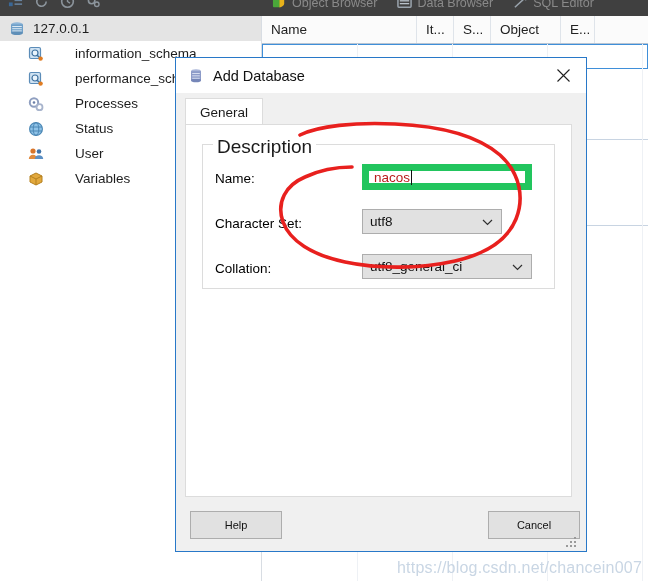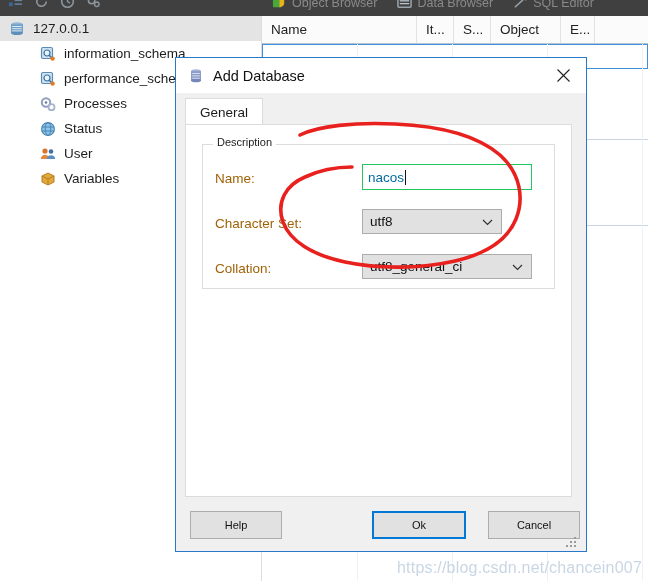--- a/index.html
+++ b/index.html
@@ -73,21 +73,21 @@
     align-items: center;
     padding-left: 10px;
     white-space: nowrap;
     font-size: 13.5px;
     color: #1d1d1d;
   }
   .tree-row.root {
     background: #e4e4e4;
     padding-left: 9px;
   }
-  .tree-row.child { padding-left: 40px; }
+  .tree-row.child { padding-left: 28px; gap: 23px; }
   .tree-ico {
     width: 16px; height: 16px;
     margin-right: 8px;
     flex: 0 0 16px;
     display: block;
   }
 
   
   #list-pane {
     position: absolute;
@@ -218,43 +218,43 @@
     left: 16px; top: 19px;
     width: 353px; height: 145px;
     border: 1px solid #dcdcdc;
     box-sizing: border-box;
   }
   .gb-legend {
     position: absolute;
     left: 10px; top: -9px;
     background: #ffffff;
     padding: 0 4px;
-    font-size: 11px;
+    font-size: 19px;
     color: #1b1b1b;
     white-space: nowrap;
   }
 
   .field-label {
     position: absolute;
     font-size: 13.5px;
-    color: #a16207;
+    color: #000000;
     white-space: nowrap;
   }
 
   .txtbox {
     position: absolute;
     box-sizing: border-box;
     background: #ffffff;
-    border: 1px solid #22c55e;
+    border: 7px solid #22c55e;
     height: 26px;
     display: flex;
     align-items: center;
     padding-left: 5px;
     font-size: 13.5px;
-    color: #0369a1;
+    color: #b91c1c;
   }
   .caret {
     display: inline-block;
     width: 1px;
     height: 15px;
     background: #111;
     margin-left: 1px;
     vertical-align: middle;
   }
 
@@ -526,23 +526,20 @@
             <span>utf8_general_ci</span>
             <svg class="chev" width="11" height="7" viewBox="0 0 11 7">
               <path d="M1 1l4.5 4.5L10 1" stroke="#303030" stroke-width="1.2" fill="none"></path>
             </svg>
           </div>
         </div>
       </div>
 
       <div class="btn" style="left:14px; top:418px; width:92px">
         <span>Help</span>
-      </div>
-      <div class="btn focused" style="left:196px; top:418px; width:94px">
-        <span>Ok</span>
       </div>
       <div class="btn" style="left:312px; top:418px; width:92px">
         <span>Cancel</span>
       </div>
 
       <svg class="grip" viewBox="0 0 11 11">
         <rect x="8" y="0" width="2" height="2" fill="#9a9a9a"></rect>
         <rect x="4" y="4" width="2" height="2" fill="#9a9a9a"></rect>
         <rect x="8" y="4" width="2" height="2" fill="#9a9a9a"></rect>
         <rect x="0" y="8" width="2" height="2" fill="#9a9a9a"></rect>

